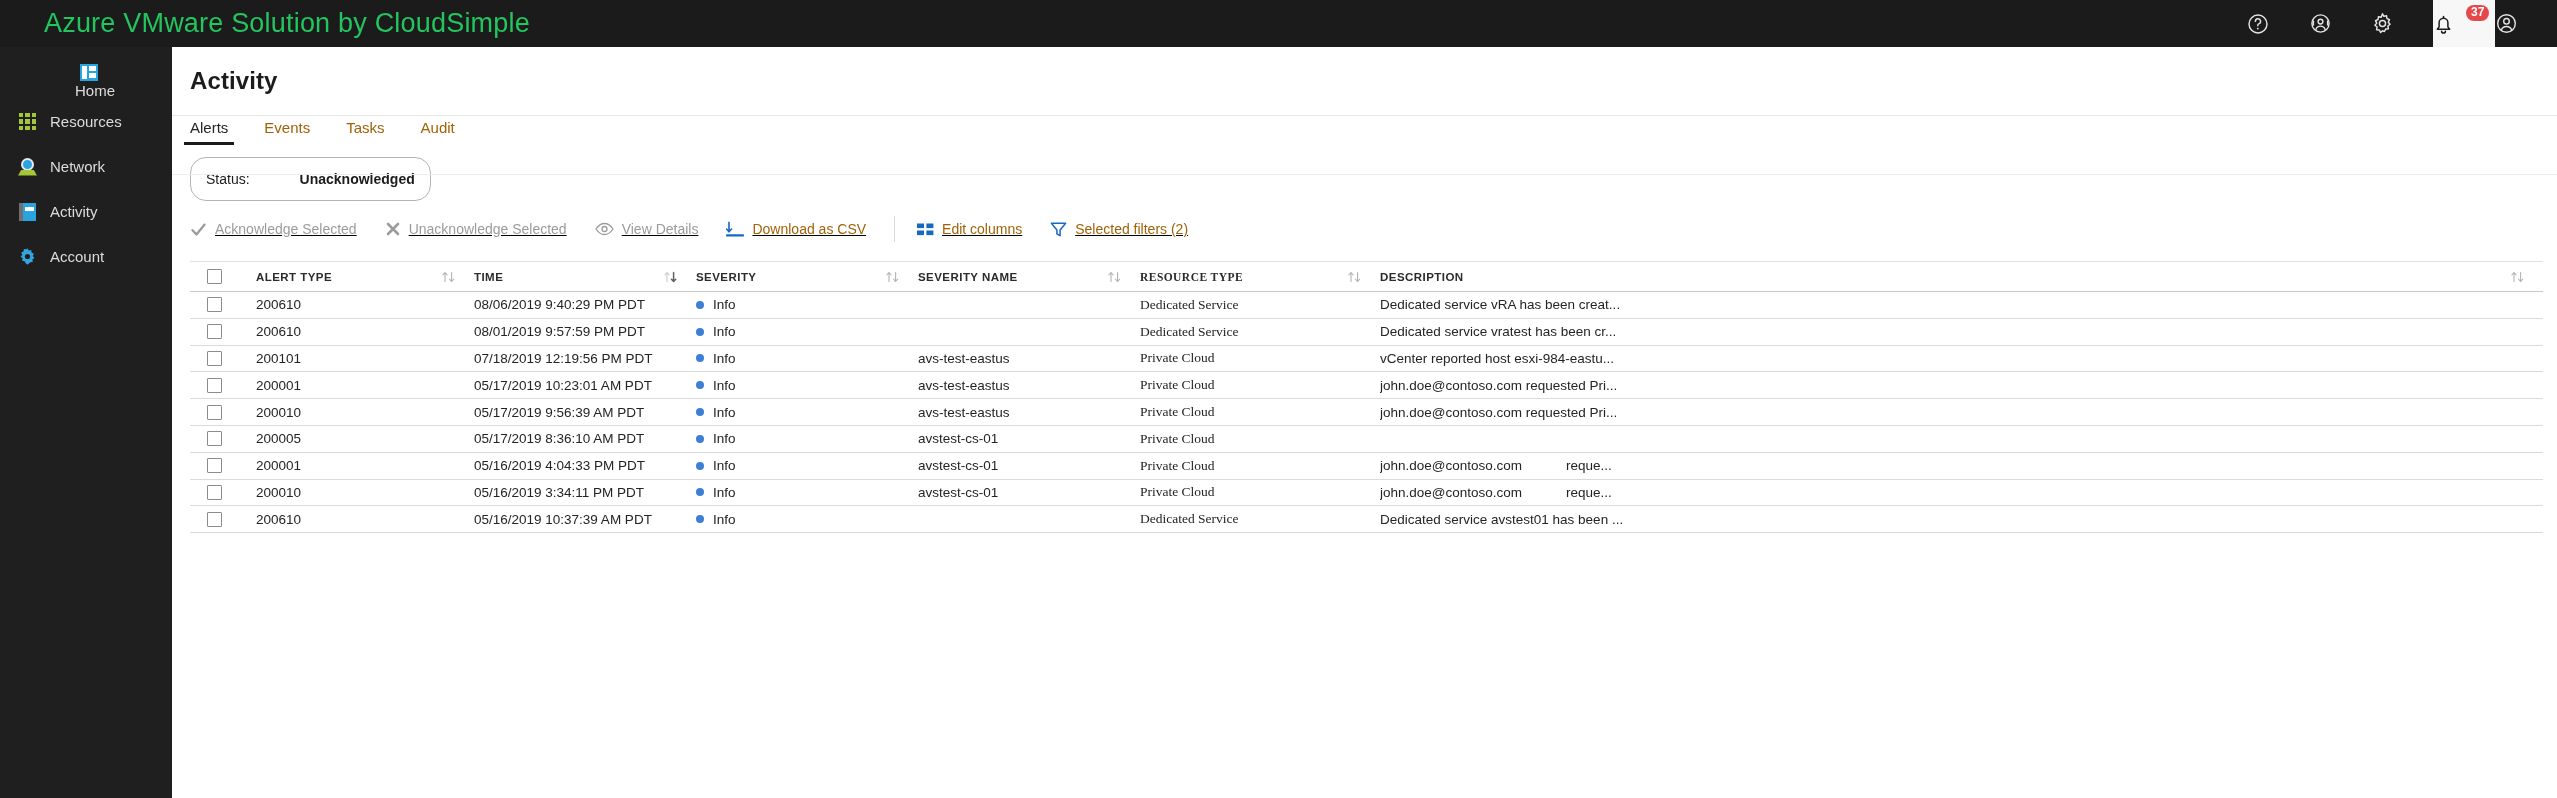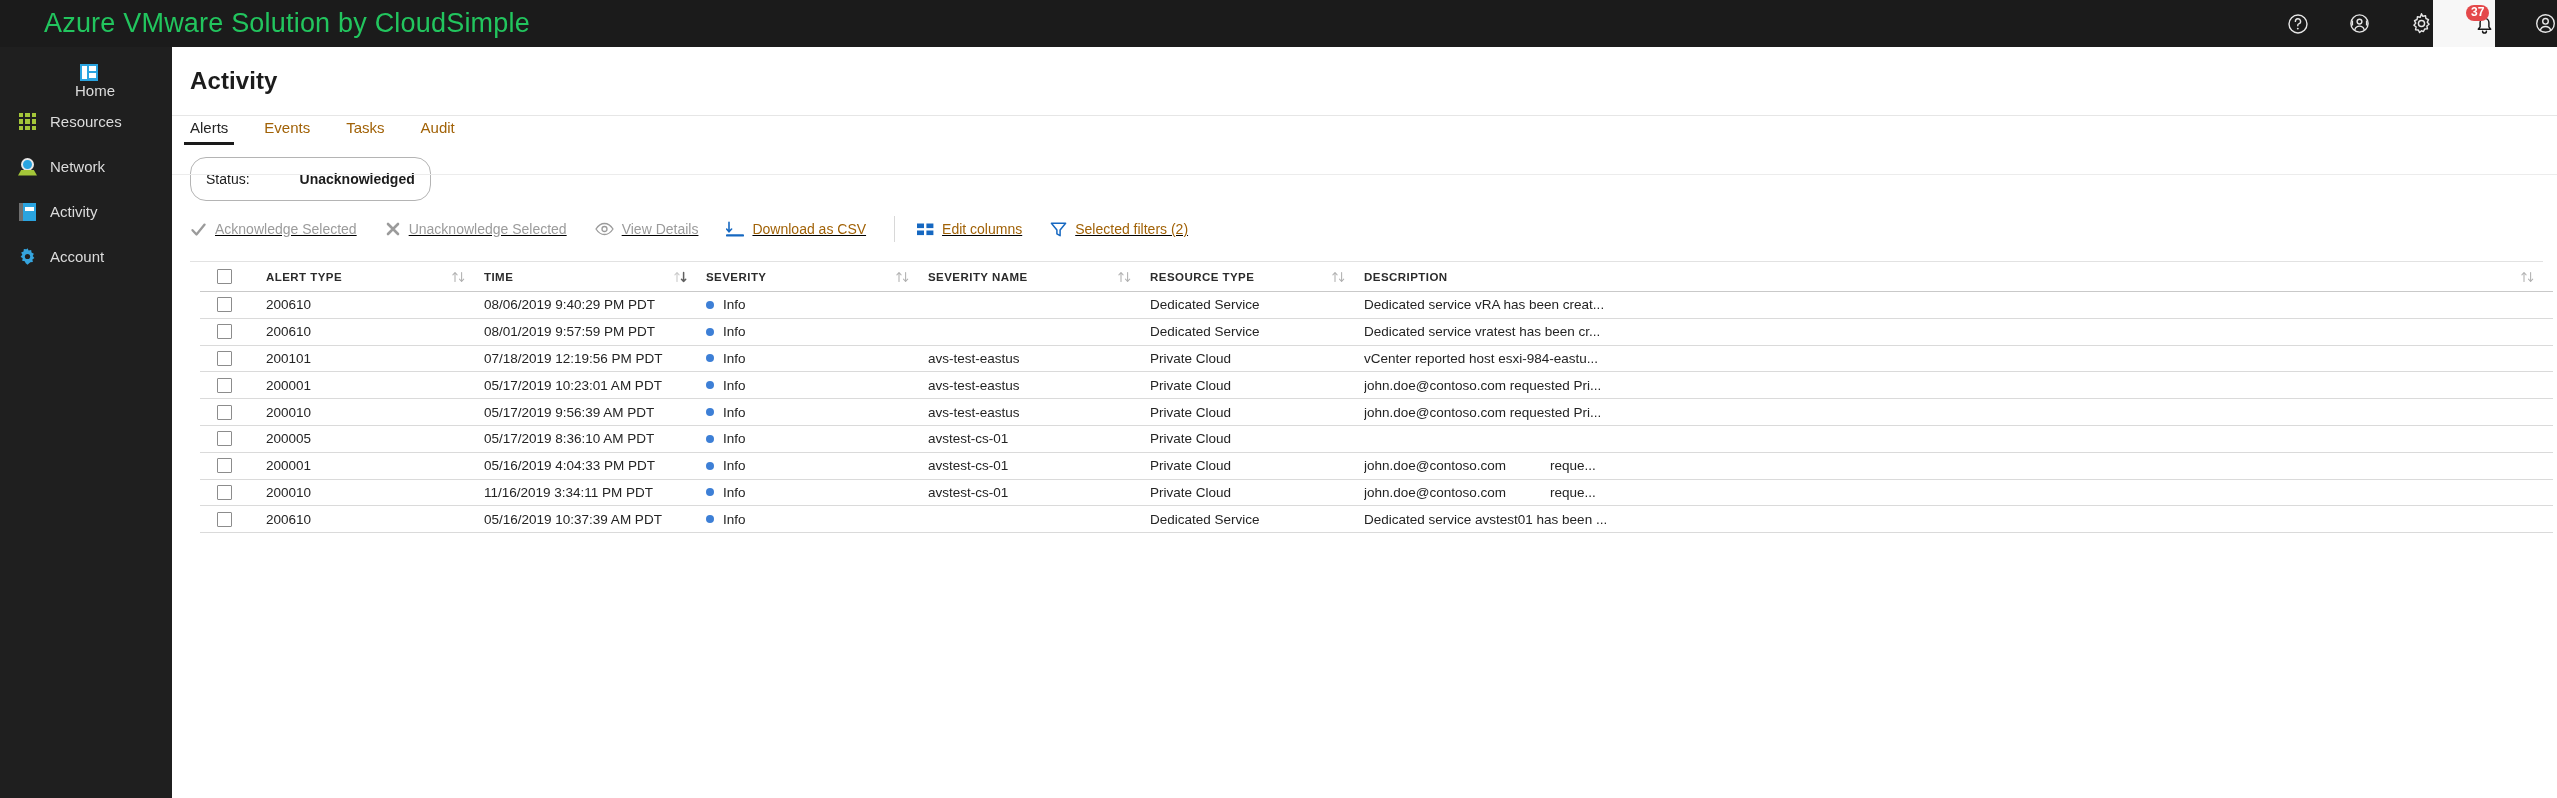--- a/index.html
+++ b/index.html
@@ -17,21 +17,21 @@
     background: #1b1b1b; display: flex; align-items: center;
   }
   .brand {
     color: #22c55e; font-size: 27px; font-weight: 400;
     margin-left: 44px; letter-spacing: .2px; white-space: nowrap;
   }
   .topbar-spacer { flex: 1 1 auto; }
   .topbar-icons { display: flex; align-items: center; height: 47px; }
   .ticon {
     width: 62px; height: 47px; display: flex; align-items: center;
-    justify-content: flex-end; position: relative; cursor: pointer;
+    justify-content: flex-start; position: relative; cursor: pointer;
   }
   .ticon svg { display: block; }
   .ticon.active { background: #f7f7f7; }
   .ticon.active svg { stroke: #1b1b1b; }
   .badge {
     position: absolute; top: 5px; left: 33px;
     background: #e4484a; color: #fff; font-size: 12px; font-weight: 700;
     border-radius: 9px; padding: 1px 5px 2px 5px; line-height: 13px;
     min-width: 22px; text-align: center;
   }
@@ -155,37 +155,37 @@
   .tb-ico { display: flex; align-items: center; margin-right: 8px; }
   .tb-sep {
     width: 1px; height: 26px; background: #d8d8d8; margin: 0 22px 0 0;
   }
   .toolbar-rule {
     position: absolute; left: 18px; top: 214px; width: 2353px;
     height: 1px; background: #e2e2e2;
   }
 
   
-  .tbl { position: absolute; left: 28px; top: 215px; width: 2353px; }
+  .tbl { position: absolute; left: 18px; top: 215px; width: 2353px; }
   .trow {
     display: flex; align-items: center; height: 26.8px;
     border-bottom: 1px solid #dadada; font-size: 13.5px; color: #242424;
   }
   .thead {
     height: 30px; border-bottom: 1px solid #c9c9c9;
     font-size: 11.5px; font-weight: 700; letter-spacing: .45px;
     color: #2b2b2b;
   }
   .trow.body { height: 26.8px; }
   .c-check { width: 66px; display: flex; align-items: center; padding-left: 17px; }
   .c-type { width: 218px; }
   .c-time { width: 222px; }
   .c-sev  { width: 222px; display: flex; align-items: center; }
   .c-res  { width: 222px; }
-  .c-rtype{ width: 214px; }
+  .c-rtype{ width: 240px; font-family: Liberation Serif, serif; }
   .c-desc { flex: 1 1 auto; overflow: hidden; }
   .thcell { display: flex; align-items: center; }
   .sort {
     margin-left: auto; margin-right: 18px; opacity: .75;
     display: flex; align-items: center;
   }
   .cb {
     width: 15px; height: 15px; border: 1px solid #8c8c8c;
     background: #fff; border-radius: 1px; cursor: pointer;
   }
@@ -567,21 +567,21 @@
           <span class="d1">john.doe@contoso.com</span>
           <span>reque...</span>
         </div>
       </div>
 
       <div class="trow body">
         <div class="c-check">
             <span class="cb"></span>
           </div>
         <div class="c-type">200010</div>
-        <div class="c-time">11/16/2019 3:34:11 PM PDT</div>
+        <div class="c-time">05/16/2019 3:34:11 PM PDT</div>
         <div class="c-sev">
             <span class="dot"></span>
             <span>Info</span>
           </div>
         <div class="c-res">avstest-cs-01</div>
         <div class="c-rtype">Private Cloud</div>
         <div class="c-desc desc-2col">
           <span class="d1">john.doe@contoso.com</span>
           <span>reque...</span>
         </div>

